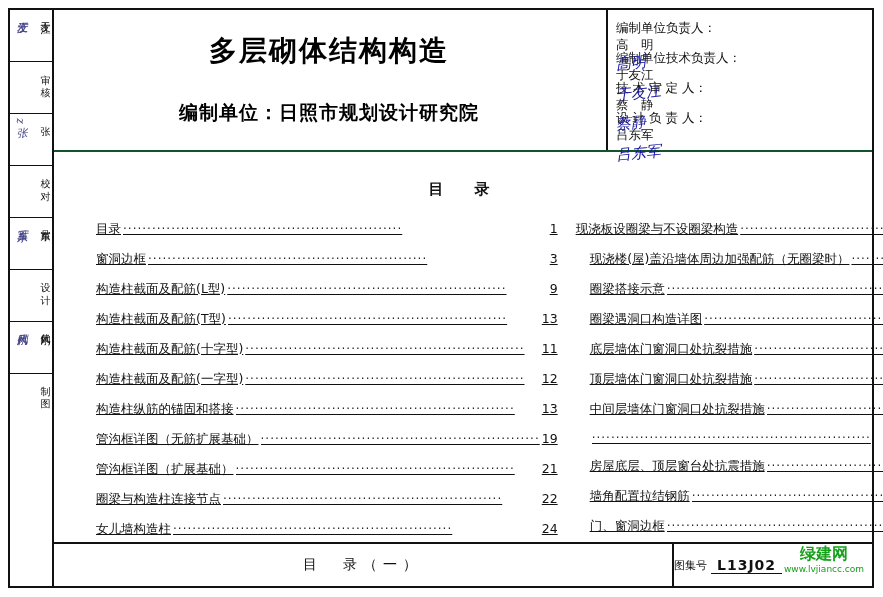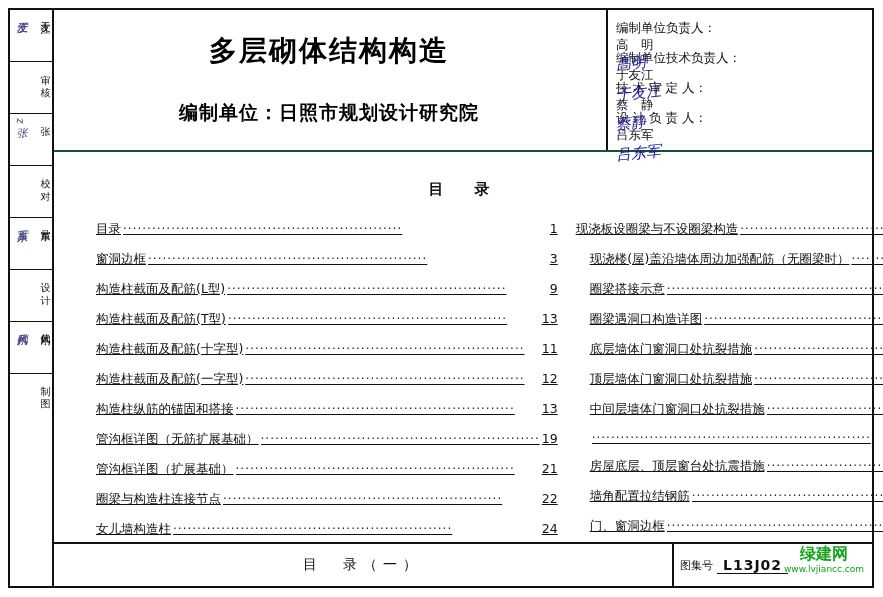--- a/index.html
+++ b/index.html
@@ -209,21 +209,20 @@
     top: 0;
     width: 200px;
     height: 42px;
     border-left: 2px solid #111;
     box-sizing: border-box;
     display: flex;
     align-items: center;
   }
   .atlas-label {
     font-size: 11px;
-    padding-left: 6px;
     white-space: nowrap;
   }
   .atlas-no {
     font-size: 14px;
     font-weight: bold;
     margin-left: 4px;
     padding: 0 6px;
     border-bottom: 1px solid #111;
     letter-spacing: 1px;
   }

